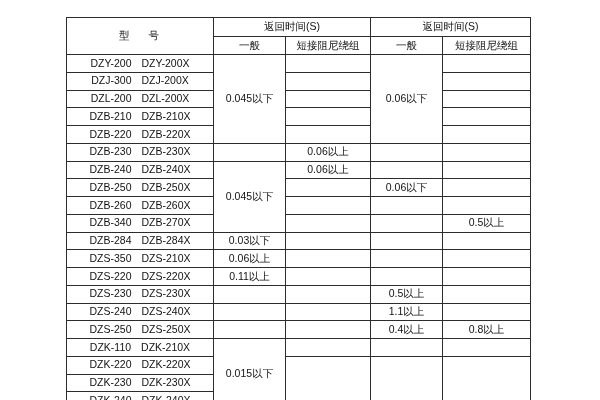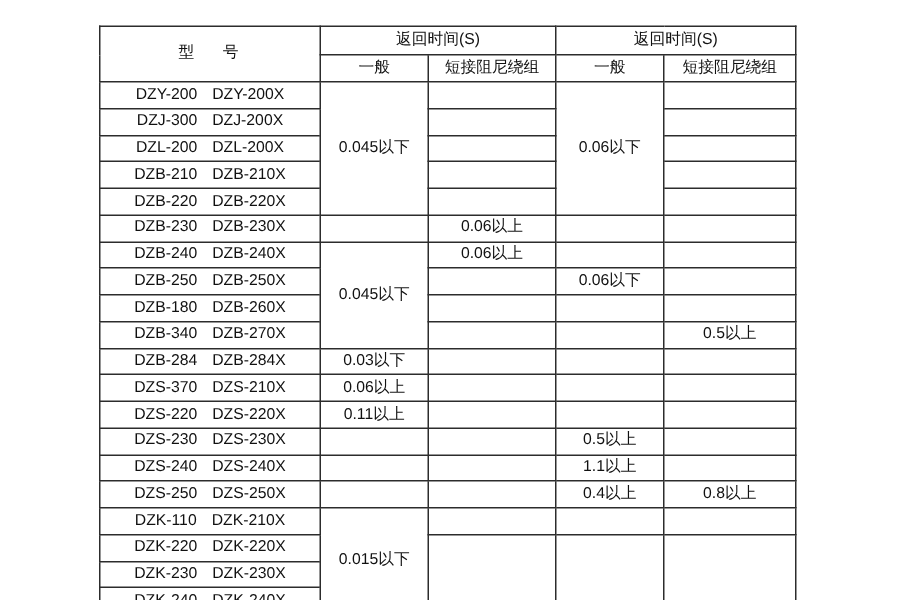--- a/index.html
+++ b/index.html
@@ -152,21 +152,21 @@
             </div>
         </td>
         <td></td>
         <td>0.06以下</td>
         <td></td>
       </tr>
 
       <tr>
         <td class="model-cell">
           <div class="model-pair">
-              <span>DZB-180</span>
+              <span>DZB-260</span>
               <span>DZB-260X</span>
             </div>
         </td>
         <td></td>
         <td></td>
         <td></td>
       </tr>
 
       <tr>
         <td class="model-cell">
@@ -189,21 +189,21 @@
         </td>
         <td>0.03以下</td>
         <td></td>
         <td></td>
         <td></td>
       </tr>
 
       <tr>
         <td class="model-cell">
           <div class="model-pair">
-              <span>DZS-370</span>
+              <span>DZS-350</span>
               <span>DZS-210X</span>
             </div>
         </td>
         <td>0.06以上</td>
         <td></td>
         <td></td>
         <td></td>
       </tr>
 
       <tr>

